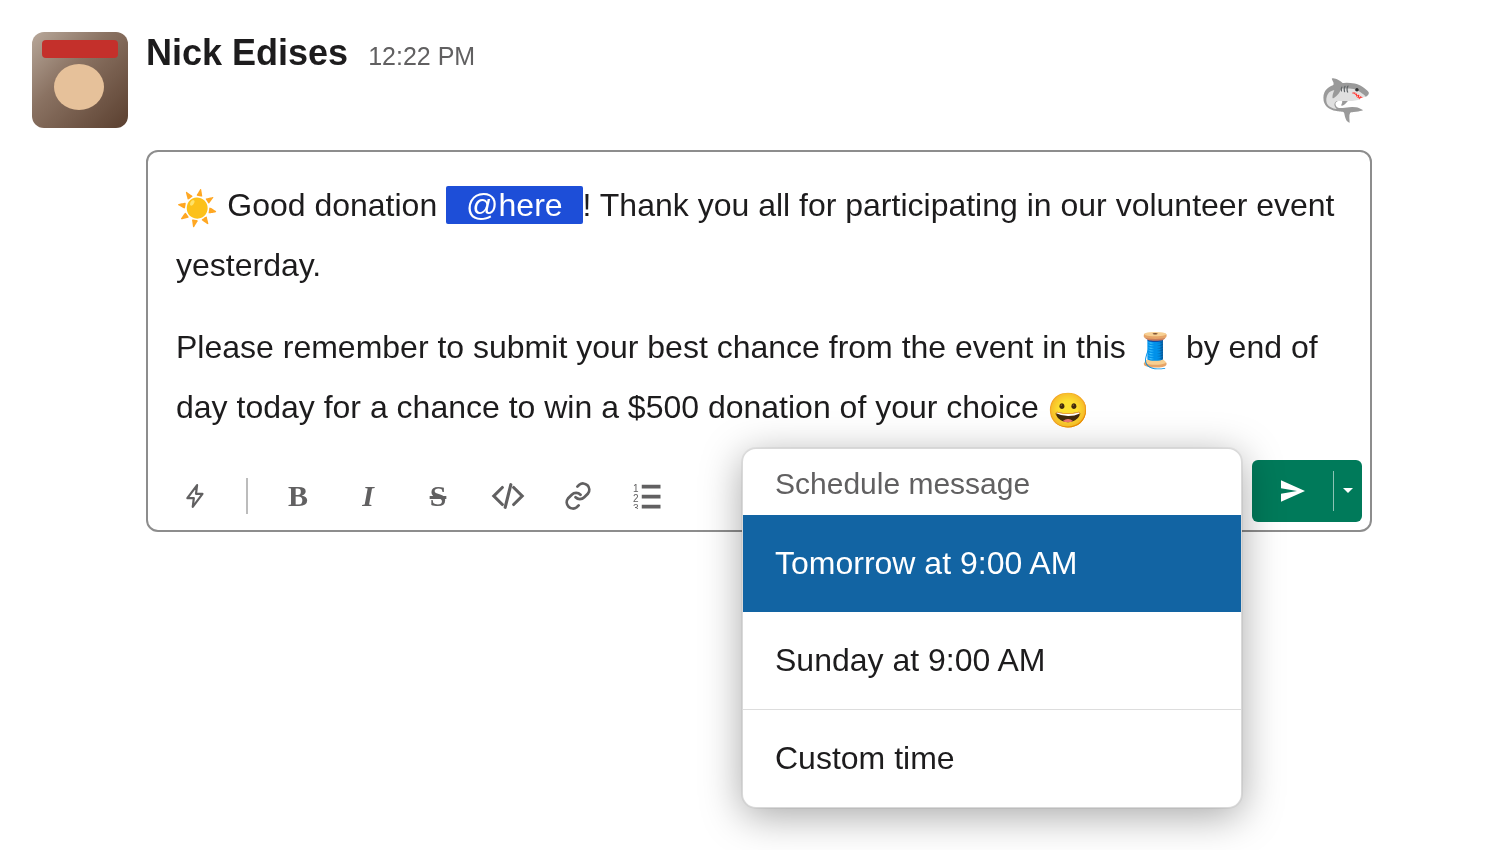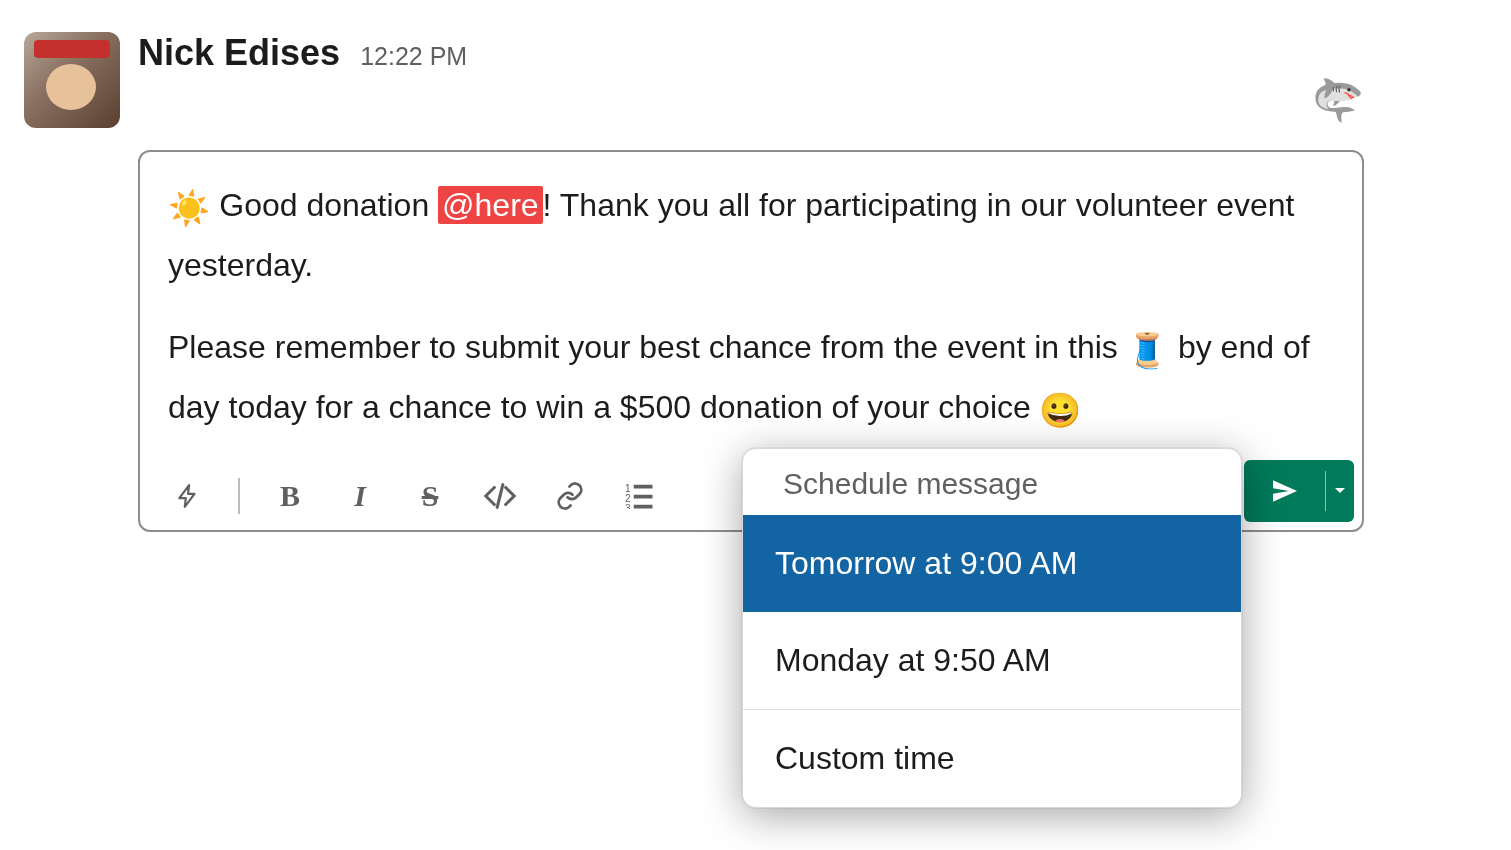--- a/index.html
+++ b/index.html
@@ -7,21 +7,21 @@
     font-family: -apple-system, BlinkMacSystemFont, "Segoe UI", Helvetica, Arial, sans-serif;
     background: #ffffff;
     width: 1511px;
     height: 850px;
     position: relative;
     color: #1d1c1d;
   }
   .message {
     position: absolute;
     top: 32px;
-    left: 24px;
+    left: 32px;
     width: 1340px;
     display: flex;
     gap: 18px;
   }
   .avatar {
     width: 96px;
     height: 96px;
     border-radius: 12px;
     background: linear-gradient(135deg, #b8a89a 0%, #8a7262 40%, #5a3f2f 100%);
     flex-shrink: 0;
@@ -77,23 +77,23 @@
   }
   .composer-text {
     font-size: 32px;
     line-height: 1.7;
     color: #1d1c1d;
     font-weight: 400;
   }
   .composer-text p { margin-bottom: 28px; }
   .composer-text p:last-child { margin-bottom: 0; }
   .mention {
-    background: #ef4444;
-    color: #fff;
-    padding: 1px 4px;
+    background: #1d4ed8;
+    color: #fff;
+    padding: 1px 20px;
     border-radius: 2px;
   }
   .inline-emoji { font-size: 34px; vertical-align: -4px; }
   .toolbar {
     margin-top: 36px;
     display: flex;
     align-items: center;
     gap: 30px;
     color: #616061;
   }
@@ -154,21 +154,21 @@
     background: #fff;
     border: 1px solid rgba(0,0,0,0.15);
     border-radius: 14px;
     box-shadow: 0 8px 40px rgba(0,0,0,0.35), 0 0 0 1px rgba(0,0,0,0.05);
     overflow: hidden;
     z-index: 10;
   }
   .menu-header {
     font-size: 30px;
     color: #616061;
-    padding: 18px 32px 14px 40px;
+    padding: 18px 32px 14px 32px;
   }
   .menu-item {
     font-size: 32px;
     color: #1d1c1d;
     padding: 30px 32px;
   }
   .menu-item.selected {
     background: #1264a3;
     color: #fff;
   }
@@ -246,16 +246,16 @@
             </svg>
         </div>
       </div>
     </div>
   </div>
 </div>
 
 <div class="menu">
   <div class="menu-header">Schedule message</div>
   <div class="menu-item selected">Tomorrow at 9:00 AM</div>
-  <div class="menu-item">Monday at 9:50 AM</div>
+  <div class="menu-item">Sunday at 9:00 AM</div>
   <div class="menu-divider"></div>
   <div class="menu-item">Custom time</div>
 </div>
 
 </body></html>

